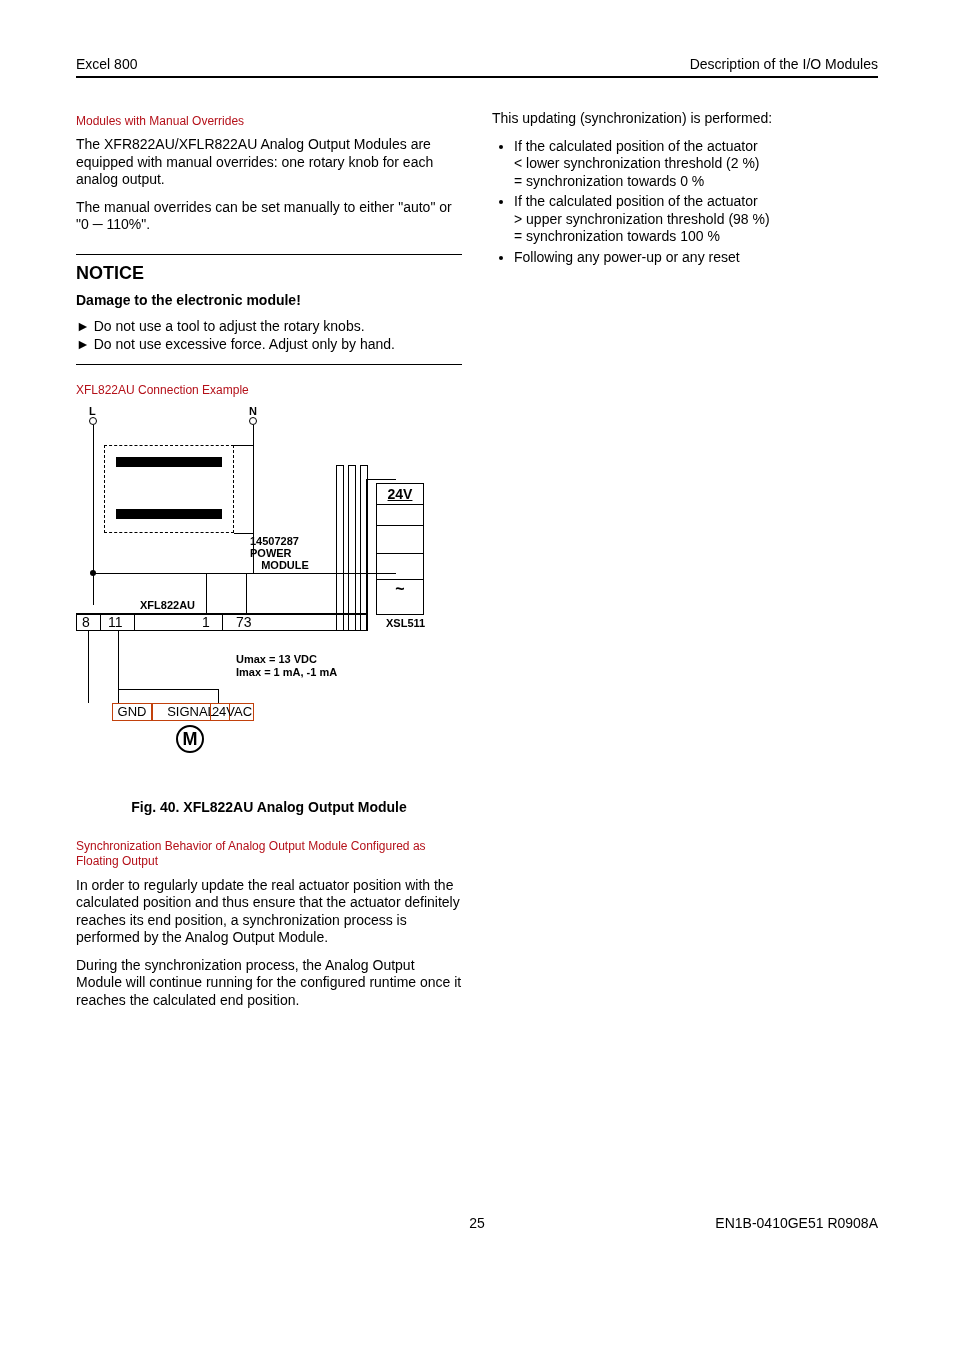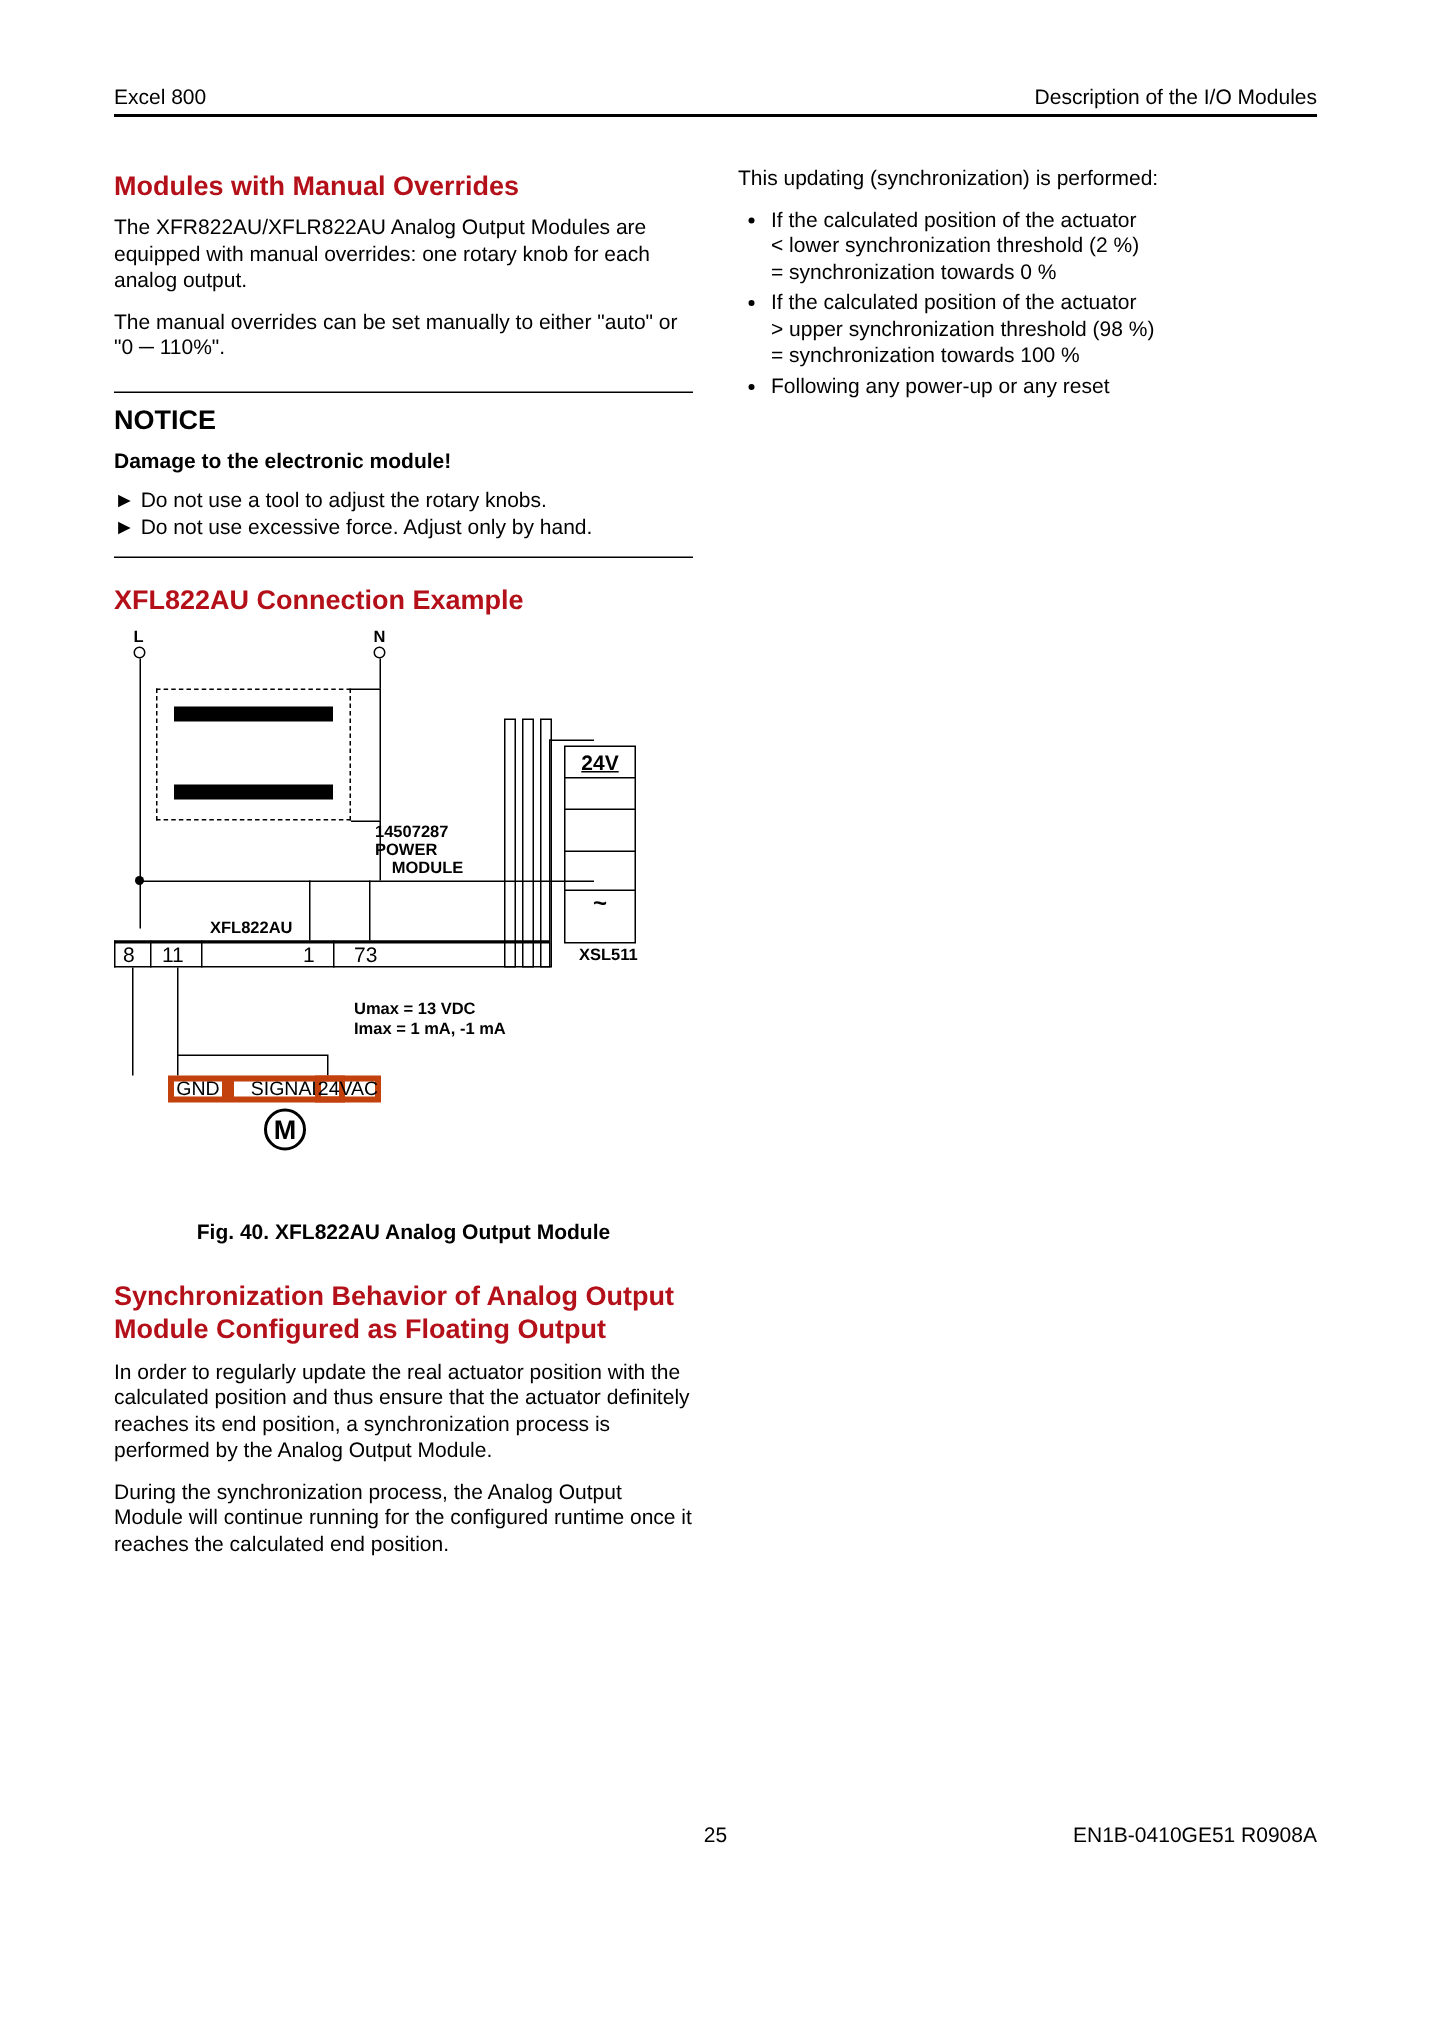--- a/index.html
+++ b/index.html
@@ -2,21 +2,21 @@
 <html><head>
 <meta charset="utf-8">
 <style>
   @page { size: 954px 1351px; margin: 0; }
   html, body { margin: 0; padding: 0; width: 954px; height: 1351px; background: #fff; font-family: Arial, Helvetica, sans-serif; color: #000; }
   .page { position: relative; width: 954px; height: 1351px; box-sizing: border-box; padding: 56px 76px 0 76px; }
   .header-row { display: flex; justify-content: space-between; font-size: 14px; }
   .header-rule { border: none; border-top: 2px solid #000; margin: 4px 0 0 0; }
   .columns { display: flex; gap: 30px; margin-top: 36px; }
   .col { width: 386px; }
-  h2.redh { color: #b41019; font-size: 18px; font-weight: bold; margin: 0 0 8px 0; font-family: Arial, sans-serif; }
+  h2.redh { color: #b41019; font-size: 12px; font-weight: normal; margin: 0 0 8px 0; font-family: Arial, sans-serif; }
   p.body { font-size: 14px; margin: 0 0 10px 0; line-height: 1.25; }
   .notice-rule { border: none; border-top: 1px solid #000; margin: 20px 0 8px 0; }
   .notice-title { font-size: 18px; font-weight: bold; margin: 6px 0 8px 0; }
   .notice-sub { font-size: 14px; font-weight: bold; margin: 0 0 10px 0; }
   .arrow-list { list-style: none; padding: 0; margin: 0 0 10px 0; }
   .arrow-list li { font-size: 14px; margin: 2px 0; padding-left: 18px; text-indent: -18px; }
   .arrow-list li::before { content: "► "; }
   .bullets { margin: 0 0 10px 0; padding-left: 22px; font-size: 14px; }
   .bullets li { margin-bottom: 3px; line-height: 1.25; }
   .fig-caption { text-align: center; font-size: 14px; font-weight: bold; margin: 14px 0 24px 0; }
@@ -33,21 +33,21 @@
   .termring { width: 8px; height: 8px; border: 1px solid #000; border-radius: 50%; background: #fff; }
   .node { width: 6px; height: 6px; background: #000; border-radius: 50%; }
   .dashbox { border: 1px dashed #000; }
   .blackbar { background: #000; }
   .mainbox-rule { border-top: 2px solid #000; }
   .smalltext { font-family: Arial; font-size: 11px; font-weight: bold; }
   .numtext { font-family: Arial; font-size: 14px; }
   .xsl-col { border-left:1px solid #000; border-right:1px solid #000; }
   .xsl-top { border-top:1px solid #000; }
   .xsl-bot { border-bottom:1px solid #000; }
-  .cell { border:4px solid #c2410c; text-align:center; font-size:13px; display:flex; align-items:center; justify-content:center; }
+  .cell { border:1px solid #c2410c; text-align:center; font-size:13px; display:flex; align-items:center; justify-content:center; }
   .mcircle { width: 28px; height: 28px; border: 2px solid #000; border-radius: 50%; text-align:center; line-height:25px; font-weight:bold; font-size:18px; }
 </style>
 </head>
 <body>
 
 <div class="page">
   <div class="header-row">
     <span>Excel 800</span>
     <span>Description of the I/O Modules</span>
   </div>

